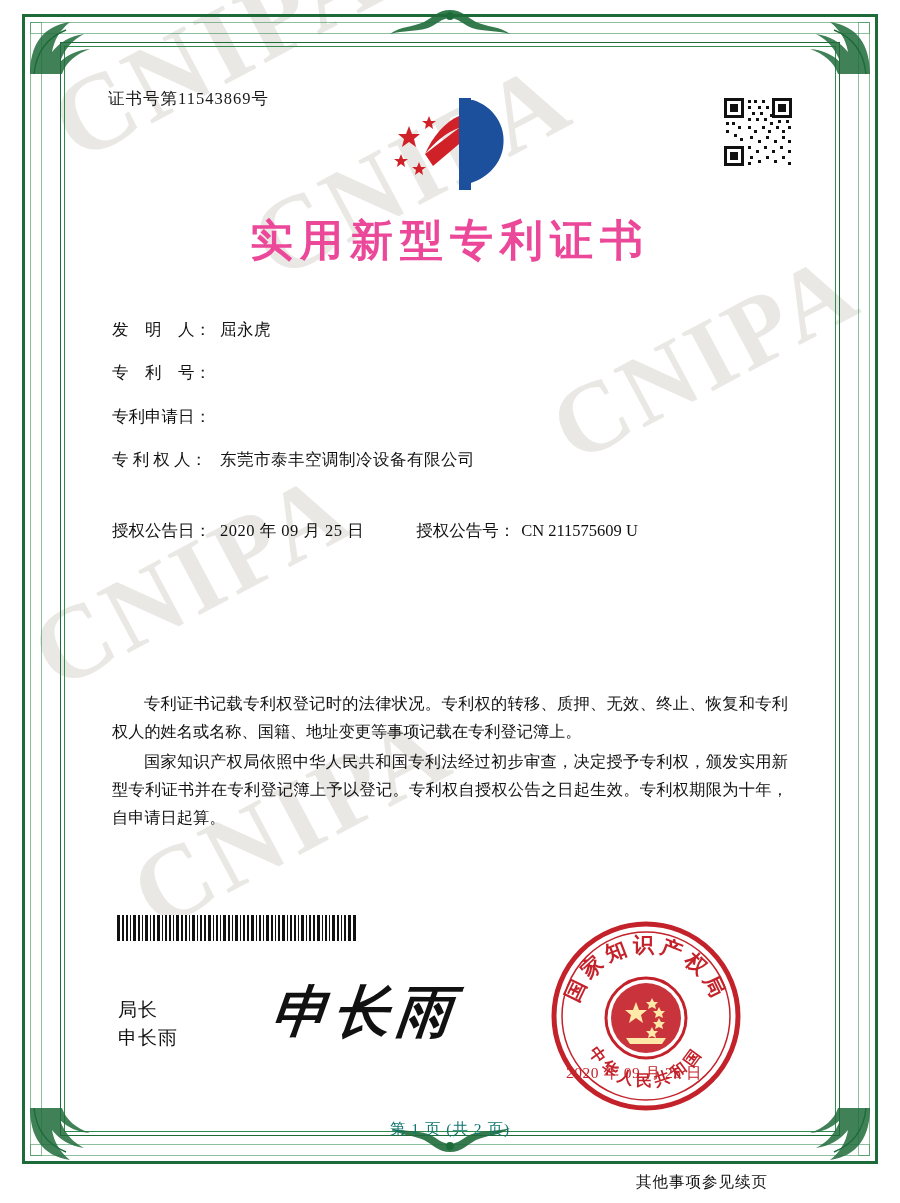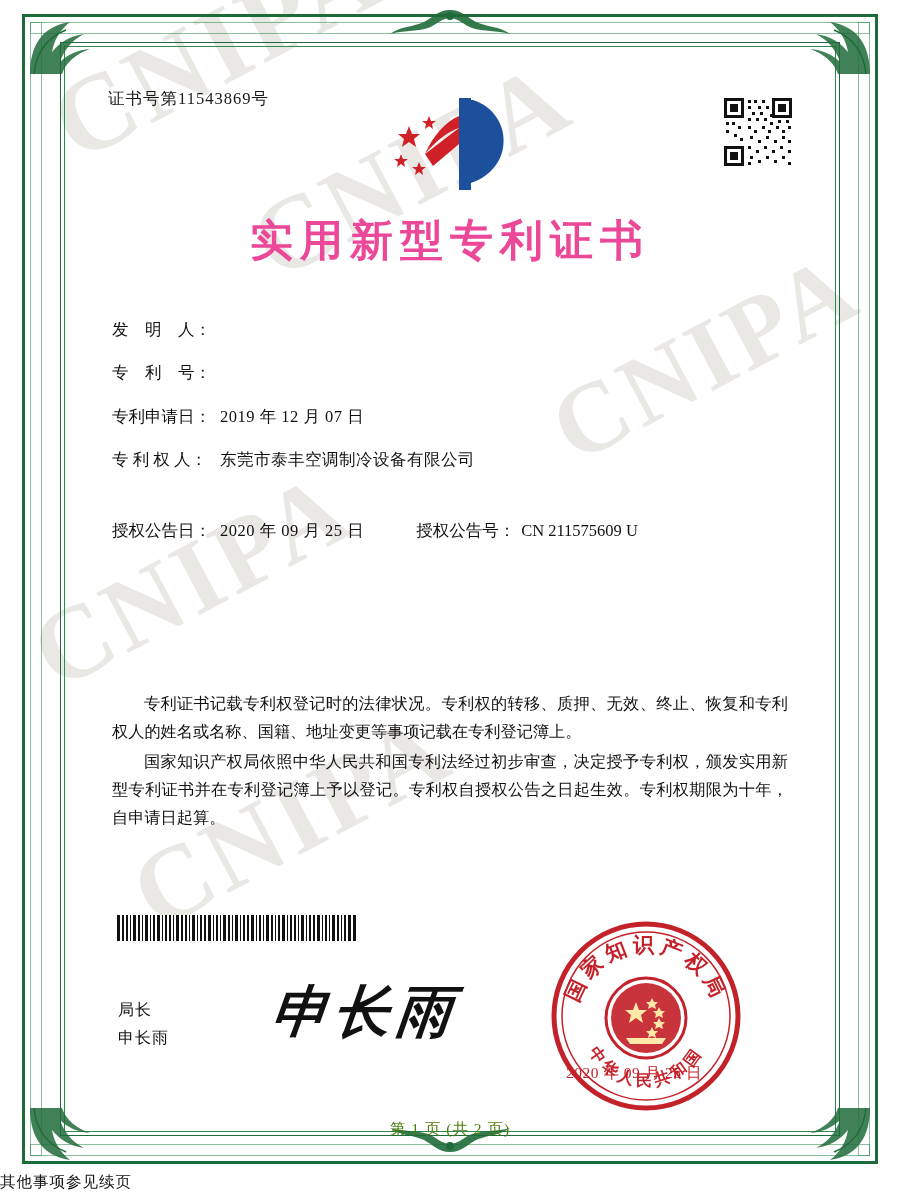--- a/index.html
+++ b/index.html
@@ -185,21 +185,21 @@
   .barcode {
     position: absolute;
     left: 117px; top: 915px;
     width: 240px; height: 26px;
   }
 
   
   .sig-label {
     position: absolute;
     left: 118px; top: 996px;
-    font-size: 16px;
+    font-size: 19px;
     line-height: 28px;
     letter-spacing: 1px;
   }
   .sig-script {
     position: absolute;
     left: 272px; top: 975px;
     font-size: 56px;
     font-family: "Liberation Serif", serif;
     font-style: italic;
     font-weight: bold;
@@ -222,28 +222,28 @@
     letter-spacing: 0.5px;
   }
 
   
   .page-num {
     position: absolute;
     left: 0; top: 1119px;
     width: 900px;
     text-align: center;
     font-size: 15.5px;
-    color: #4d7c0f;
+    color: #0f766e;
     letter-spacing: 1px;
   }
   .footer-note {
     position: absolute;
     left: 0; top: 1172px;
     width: 768px;
-    text-align: left;
+    text-align: right;
     font-size: 15.5px;
     color: #111;
     letter-spacing: 1px;
   }
 </style>
 </head>
 <body>
 
 <div class="page">
 
@@ -378,27 +378,27 @@
           <rect x="64" y="24" width="3" height="3"></rect>
       </g>
     </svg>
   </div>
 
   <div class="main-title">实用新型专利证书</div>
 
   <div class="fields">
     <div class="field-row">
       <span class="field-label">发　明　人：</span>
+      <span class="field-value">屈永虎</span>
     </div>
     <div class="field-row">
       <span class="field-label">专　利　号：</span>
     </div>
     <div class="field-row">
       <span class="field-label">专利申请日：</span>
-      <span class="field-value">2019 年 12 月 07 日</span>
     </div>
     <div class="field-row">
       <span class="field-label">专 利 权 人：</span>
       <span class="field-value">东莞市泰丰空调制冷设备有限公司</span>
     </div>
     <div class="field-row double">
       <span class="field-label">授权公告日：</span>
       <span class="field-value">2020 年 09 月 25 日</span>
       <span class="field-label2">授权公告号：</span>
       <span class="field-value2">CN 211575609 U</span>

